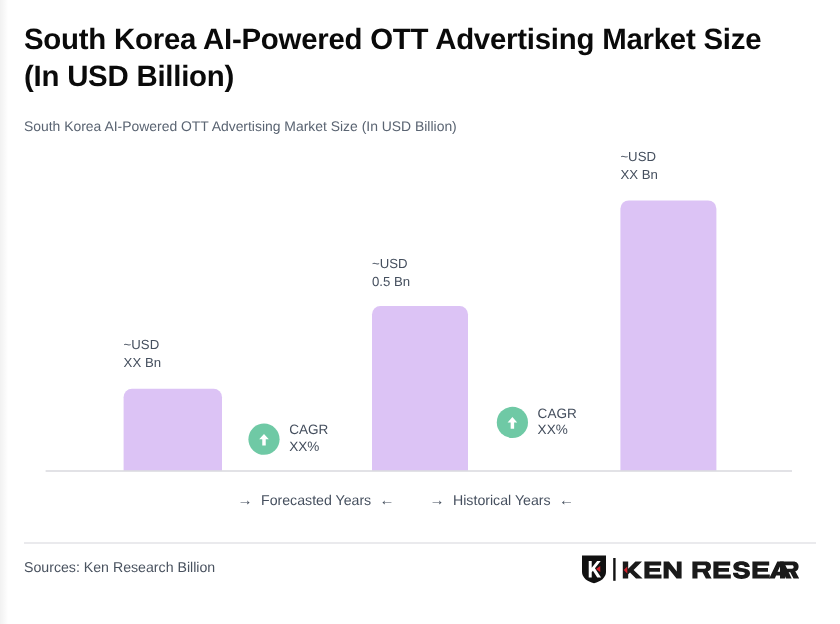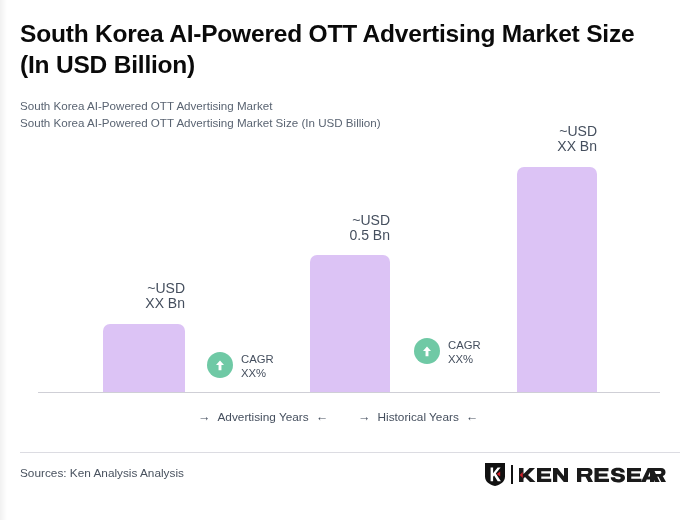--- a/index.html
+++ b/index.html
@@ -75,31 +75,31 @@
 
   .bar {
     position: absolute;
     background: #dcc3f5;
     border-radius: 7px 7px 0 0;
   }
 
   .bar-label {
     position: absolute;
     color: #454f5e;
-    font-size: 14px;
+    font-size: 11px;
     line-height: 14.5px;
-    text-align: right;
+    text-align: left;
     white-space: nowrap;
   }
 
   
   .cagr {
     position: absolute;
     display: flex;
-    align-items: flex-start;
+    align-items: center;
     gap: 8px;
   }
   .cagr-circle {
     width: 26px;
     height: 26px;
     border-radius: 50%;
     background: #6fc9a5;
     display: flex;
     align-items: center;
     justify-content: center;
@@ -173,21 +173,20 @@
 </head>
 <body>
 
 <div class="edge-shadow-left"></div>
 
 <div class="page">
 
   <div class="title">South Korea AI-Powered OTT Advertising Market Size (In USD Billion)</div>
 
   <div class="subtitle">
-    <div>South Korea AI-Powered OTT Advertising Market</div>
     <div>South Korea AI-Powered OTT Advertising Market Size (In USD Billion)</div>
   </div>
 
   <div class="plot">
 
     <div class="bar-label" style="left:103px; top:281px; width:82px;">
       <div>~USD</div>
       <div>XX Bn</div>
     </div>
 
@@ -229,35 +228,35 @@
         <span style="display:block">CAGR</span>
         <span style="display:block">XX%</span>
       </span>
     </div>
 
     <div class="baseline"></div>
 
     <div class="periods">
       <div class="period" style="left:160px; top:2px;">
         <span class="arrow">→</span>
-        <span>Advertising Years</span>
+        <span>Forecasted Years</span>
         <span class="arrow">←</span>
       </div>
       <div class="period" style="left:320px; top:2px;">
         <span class="arrow">→</span>
         <span>Historical Years</span>
         <span class="arrow">←</span>
       </div>
     </div>
 
   </div>
 
   <div class="footer-divider"></div>
 
-  <div class="sources">Sources: Ken Analysis Analysis</div>
+  <div class="sources">Sources: Ken Research Billion</div>
 
   <div class="logo">
     <svg class="logo-mark" width="22" height="25" viewBox="0 0 22 25">
       <path d="M1 1 H21 V14.5 C21 19.5 16.5 22.8 11 24 C5.5 22.8 1 19.5 1 14.5 Z" fill="#111111"></path>
       <path d="M6.6 5.6 H9.1 V11.2 L13.6 5.6 H16.6 L11.8 11.6 L16.9 19.2 H13.7 L10.1 13.6 L9.1 14.8 V19.2 H6.6 Z" fill="#ffffff"></path>
       <path d="M16.2 9.6 L12.6 12.1 L16.2 14.6 Z" fill="#d0202a"></path>
     </svg>
     <span class="logo-divider"></span>
     <svg class="logo-word" width="148" height="18" viewBox="0 0 296 36">
 

